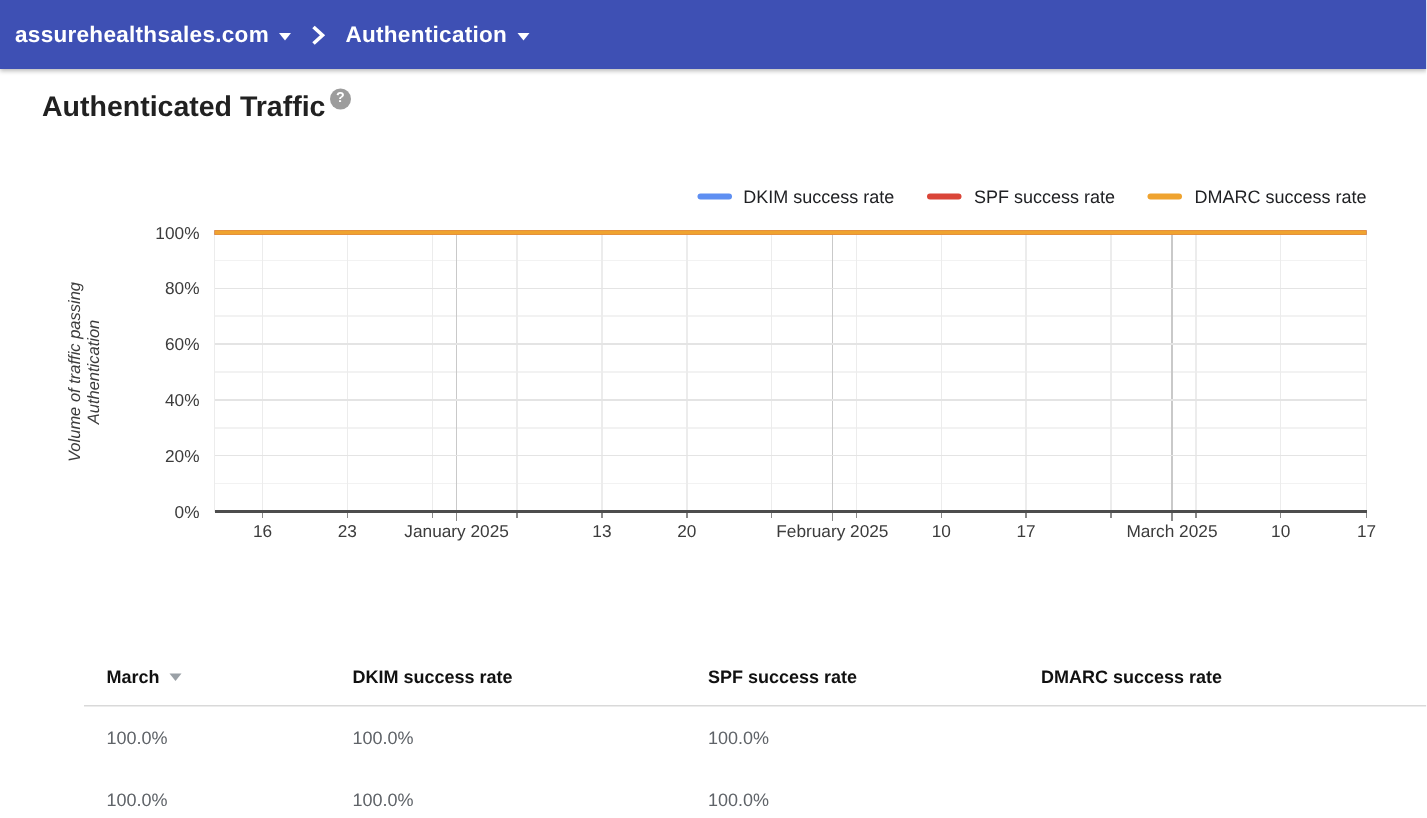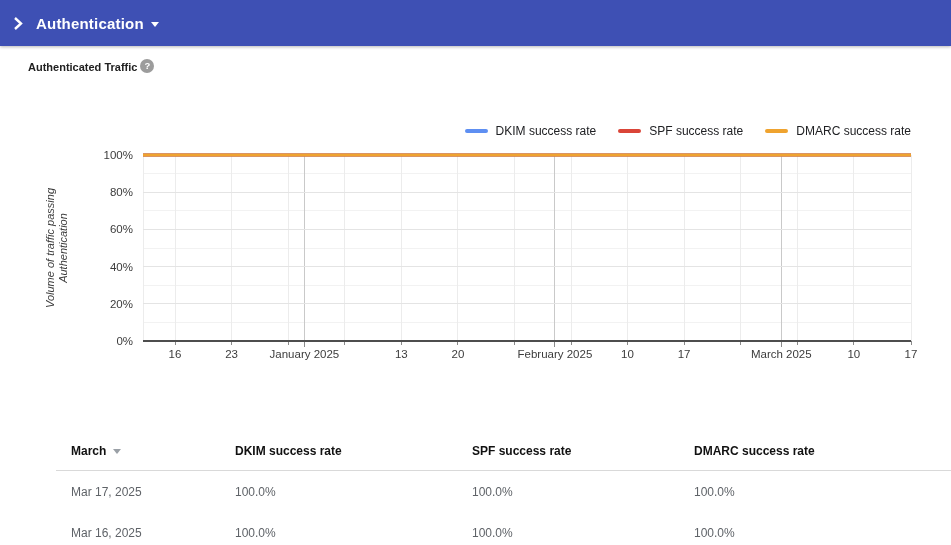--- a/index.html
+++ b/index.html
@@ -28,21 +28,21 @@
     border-left:4px solid transparent; border-right:4px solid transparent;
     border-top:5px solid #ffffff; margin-top:2px;
   }
   .crumb-chevron { margin:0 13px 0 13px; display:flex; align-items:center; }
 
   
   .title-row {
     position:absolute; left:28px; top:61px;
     display:flex; align-items:flex-start; gap:3px;
   }
-  .page-title { font-size:11px; font-weight:700; color:#212121; }
+  .page-title { font-size:19px; font-weight:700; color:#212121; }
   .help-icon {
     width:14px; height:14px; border-radius:50%;
     background:#9c9c9c; color:#fff;
     font-size:9.5px; font-weight:700; line-height:14px; text-align:center;
     display:inline-block; cursor:pointer; margin-top:-2px;
   }
 
   
   .legend {
     position:absolute; top:124px; right:40px;
@@ -77,20 +77,24 @@
     border-left:4.5px solid transparent; border-right:4.5px solid transparent;
     border-top:5px solid #9aa0a6; display:inline-block;
   }
 </style>
 </head>
 <body>
 
 <div class="page">
 
   <div class="appbar">
+    <div class="selector domain">
+      <span>assurehealthsales.com</span>
+      <span class="caret"></span>
+    </div>
     <span class="crumb-chevron">
       <svg width="10" height="15" viewBox="0 0 10 15">
           <path d="M2 2 L8 7.5 L2 13" fill="none" stroke="#ffffff" stroke-width="2.4"></path>
         </svg>
     </span>
     <div class="selector">
       <span>Authentication</span>
       <span class="caret"></span>
     </div>
   </div>
@@ -200,27 +204,25 @@
         </div>
         <div class="t-cell">
           <span>SPF success rate</span>
         </div>
         <div class="t-cell">
           <span>DMARC success rate</span>
         </div>
       </div>
     <div id="table-body">
         <div class="t-row t-body-row">
-          <div class="t-cell">Mar 17, 2025</div>
           <div class="t-cell">100.0%</div>
           <div class="t-cell">100.0%</div>
           <div class="t-cell">100.0%</div>
         </div>
         <div class="t-row t-body-row">
-          <div class="t-cell">Mar 16, 2025</div>
           <div class="t-cell">100.0%</div>
           <div class="t-cell">100.0%</div>
           <div class="t-cell">100.0%</div>
         </div>
       </div>
   </div>
 
 </div>
 
 </body></html>

